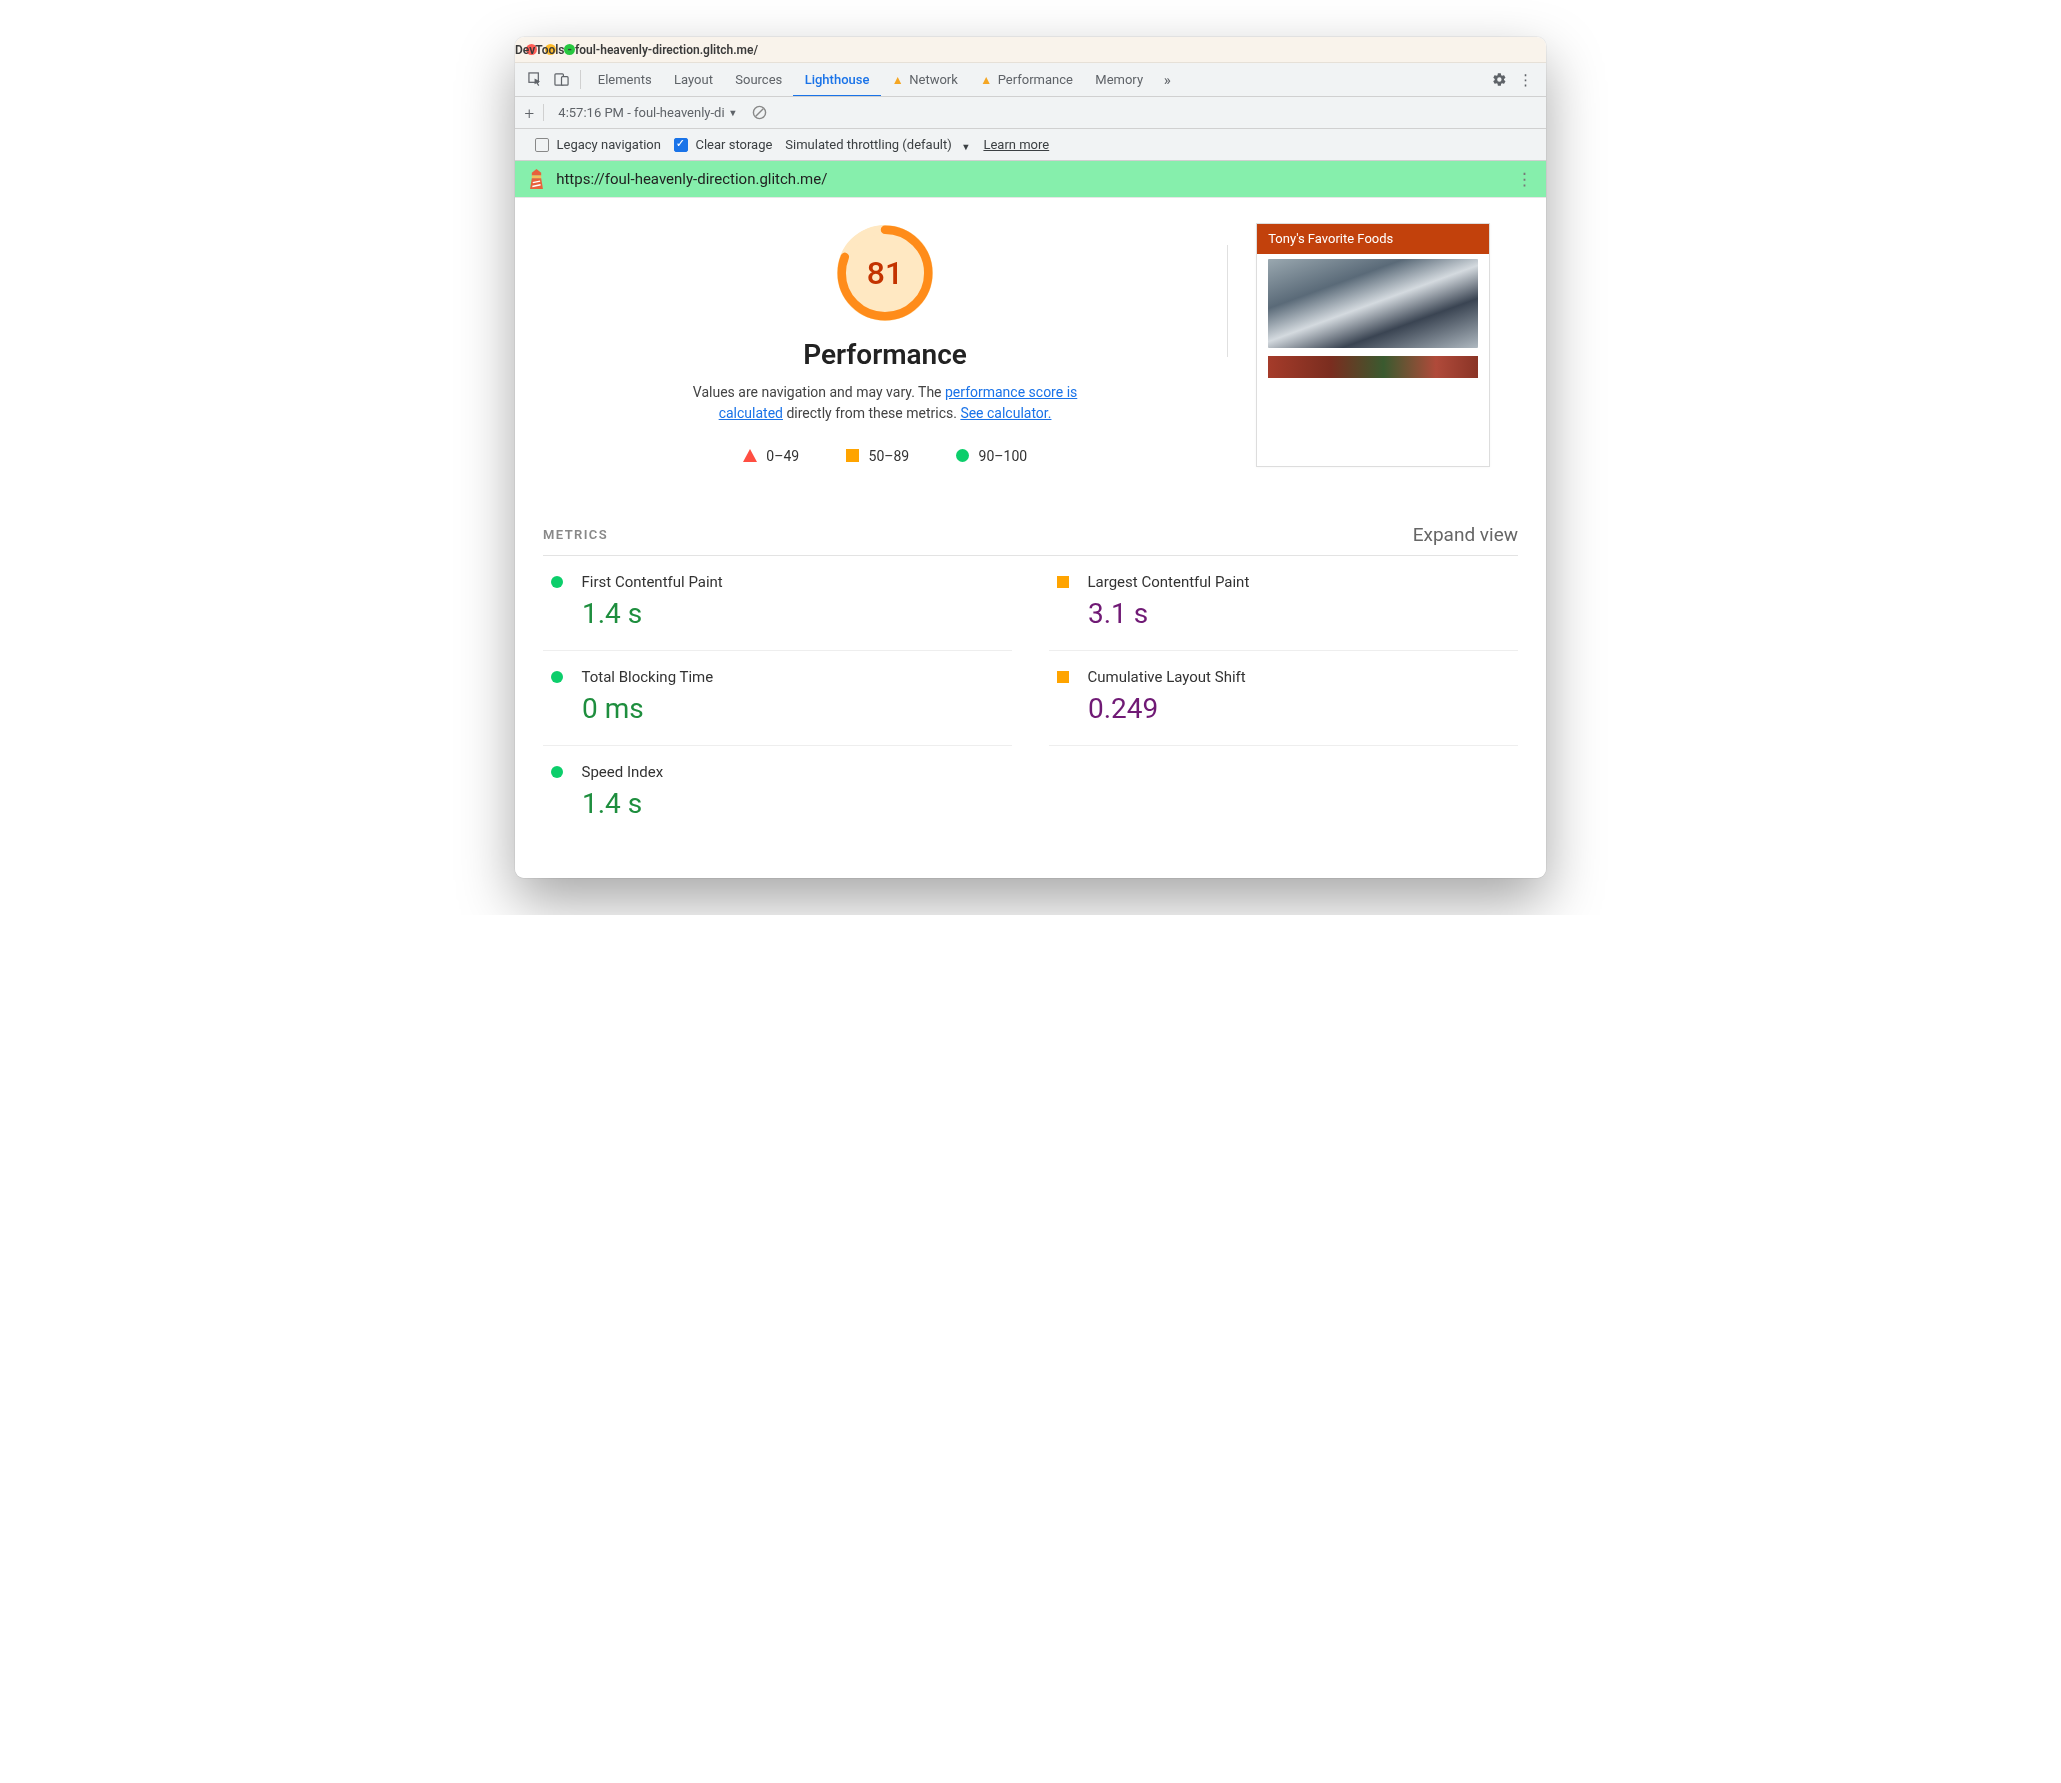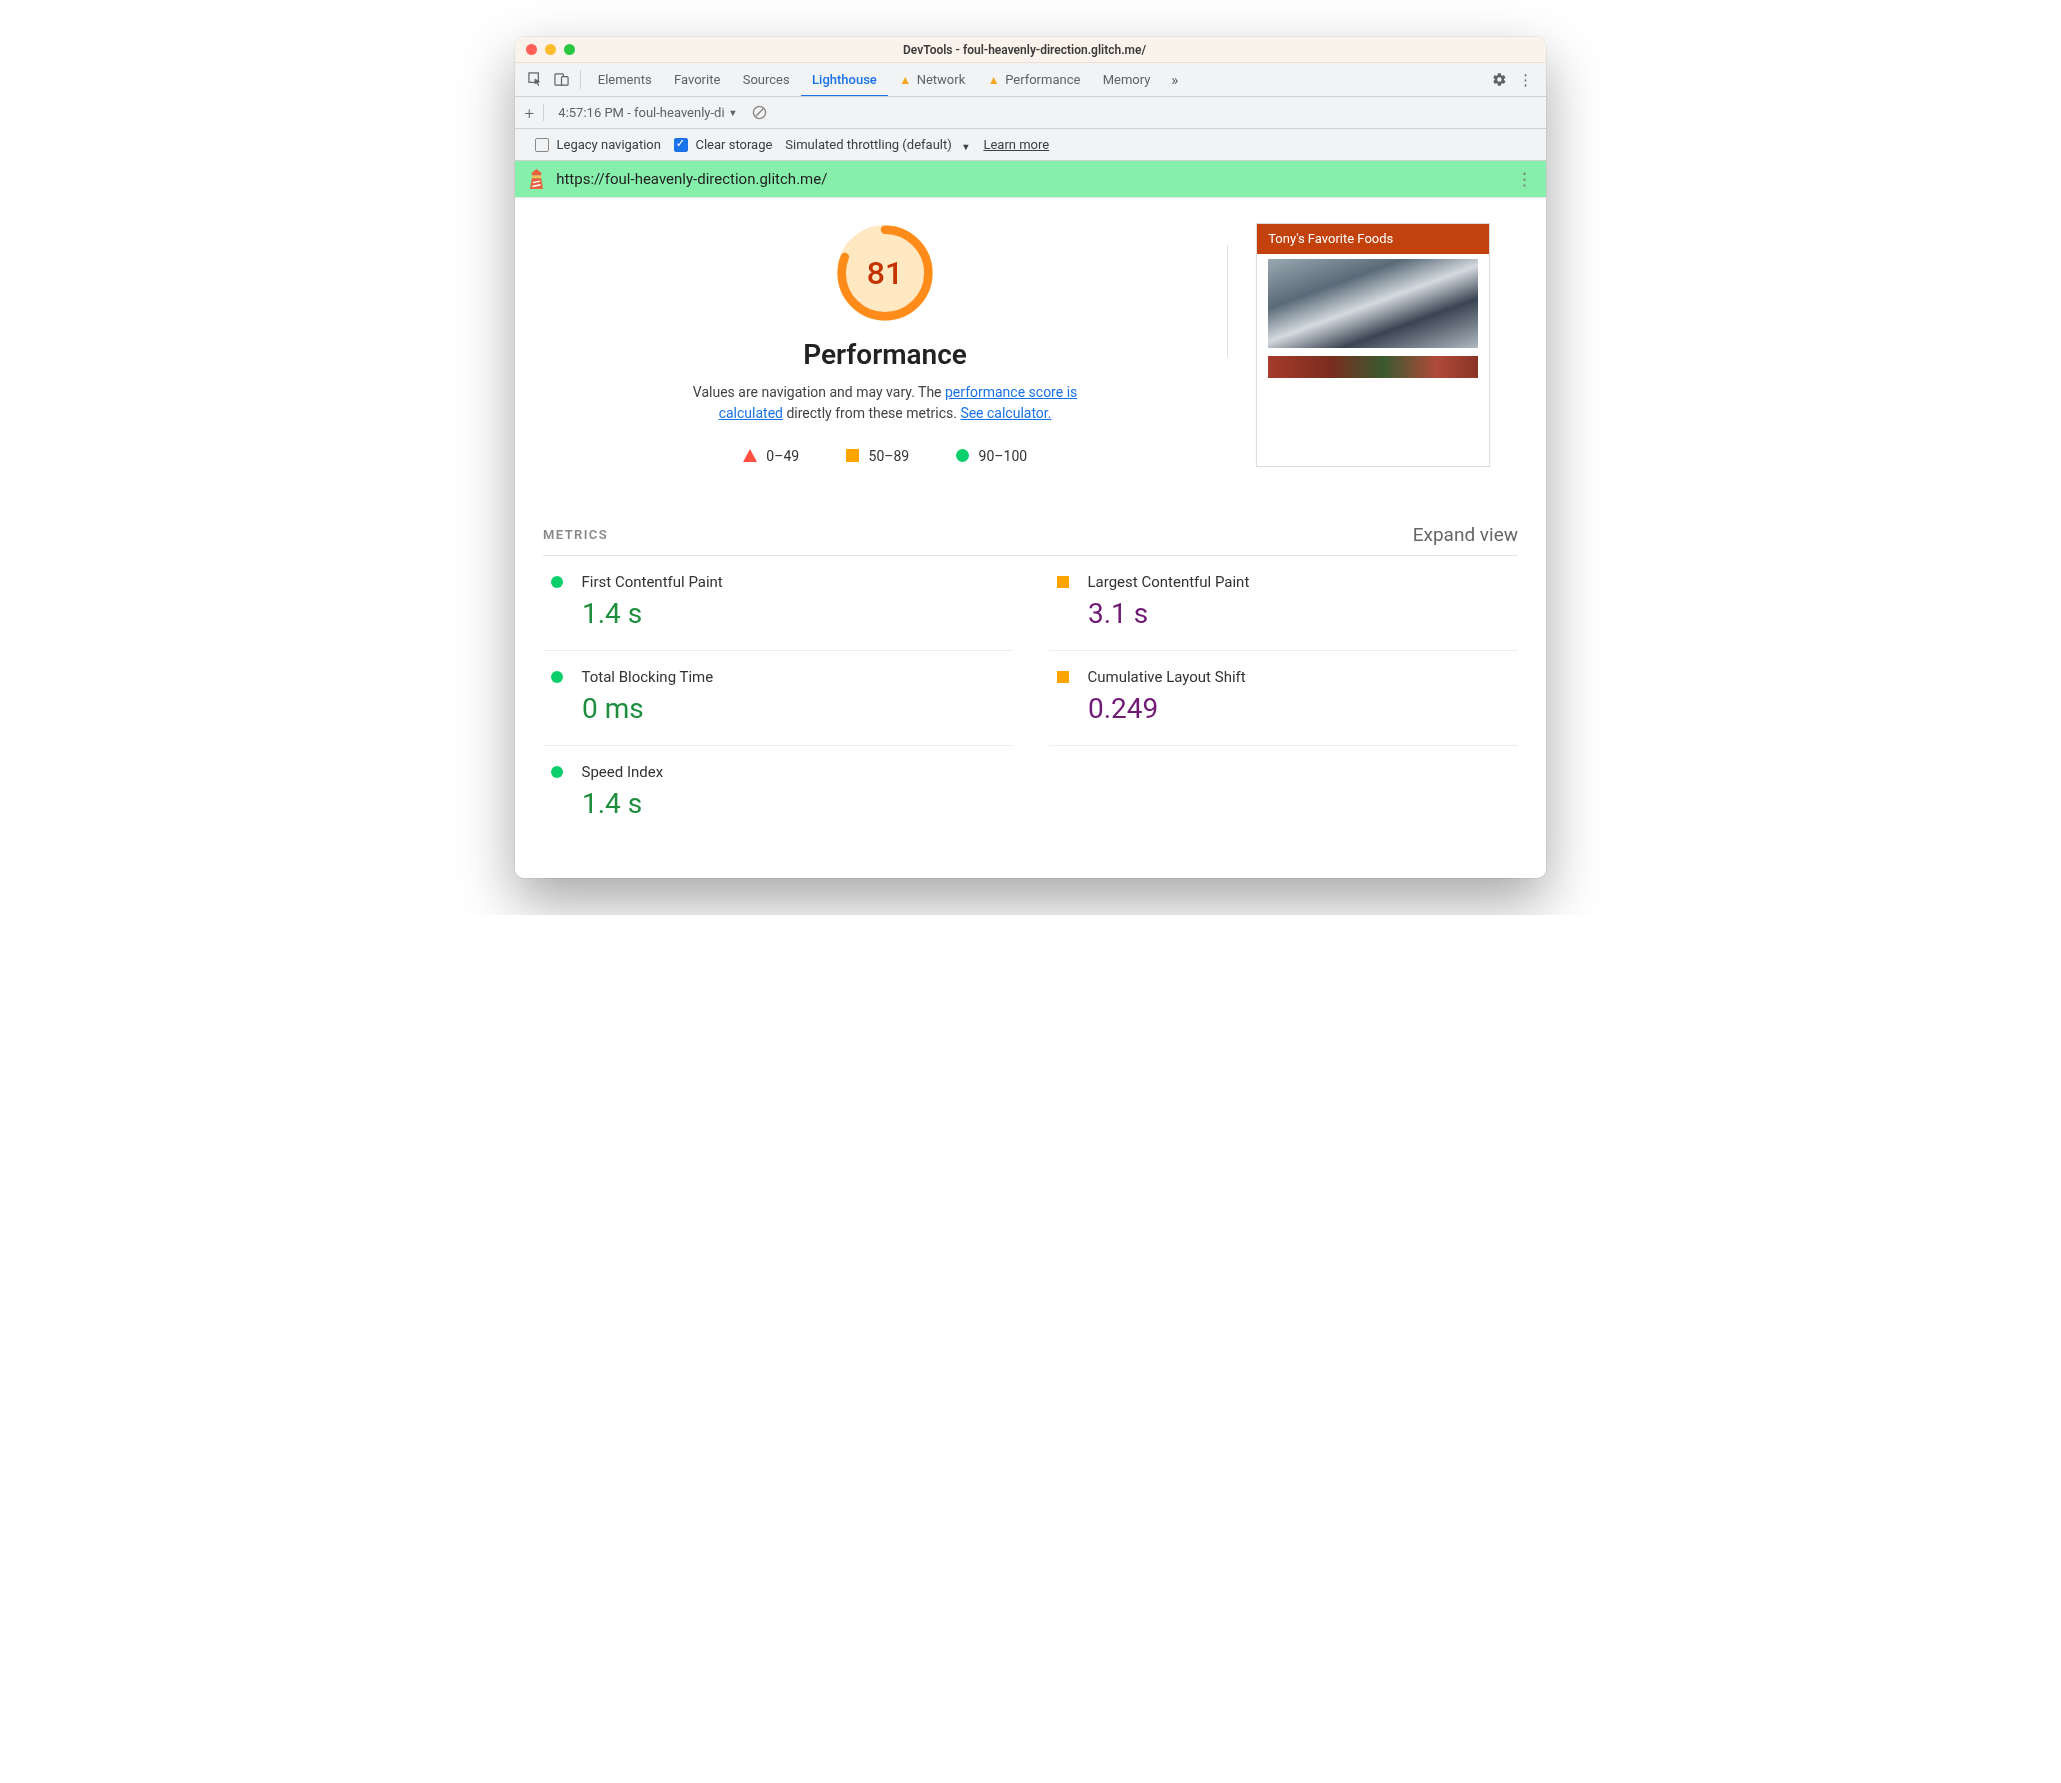--- a/index.html
+++ b/index.html
@@ -22,21 +22,21 @@
     height: 26px;
     background: #f9f3eb;
     display: flex;
     align-items: center;
     position: relative;
     border-bottom: 0.9px solid #e6e0d7;
   }
   .traffic-lights { display:flex; gap:7.5px; padding-left:11.2px; }
   .tl { width:11.2px; height:11.2px; border-radius:50%; }
   .tl.red{background:#ff5f57;} .tl.yellow{background:#febc2e;} .tl.green{background:#28c840;}
-  .title { position:absolute; left:0; right:12px; text-align:center; font-size:12px; font-weight:600; color:#3a3a3a; }
+  .title { position:absolute; left:0; right:12px; text-align:left; font-size:12px; font-weight:600; color:#3a3a3a; }
   
   .tabbar {
     height:34px; background:#f1f3f4; border-bottom:0.9px solid #d0d0d0;
     display:flex; align-items:center; padding:0 7.5px; gap:0; font-size:13px; color:#5f6368;
   }
   .tabbar .icon-btn { width:26px; height:26px; display:flex; align-items:center; justify-content:center; border-radius:3.7px; cursor:pointer;}
   .tabbar .sep { width:0.9px; height:19px; background:#d0d0d0; margin:0 5.6px;}
   .tab { padding:0 11.2px; height:100%; display:flex; align-items:center; cursor:pointer; gap:5.6px;}
   .tab.active { color:#1a73e8; border-bottom:1.9px solid #1a73e8; font-weight:500;}
   .warn-triangle { color:#f5a623; font-size:12px;}
@@ -140,21 +140,21 @@
       <svg width="15" height="15" viewBox="0 0 16 16">
           <rect x="1" y="2" width="9" height="12" rx="1" fill="none" stroke="#5f6368" stroke-width="1.3"></rect>
           <rect x="8" y="5" width="7" height="9" rx="1" fill="#f1f3f4" stroke="#5f6368" stroke-width="1.3"></rect>
         </svg>
     </div>
     <div class="sep"></div>
     <div class="tab">
         <span>Elements</span>
       </div>
     <div class="tab">
-        <span>Favorite</span>
+        <span>Layout</span>
       </div>
     <div class="tab">
         <span>Sources</span>
       </div>
     <div class="tab active">
         <span>Lighthouse</span>
       </div>
     <div class="tab">
         <span class="warn-triangle">▲</span>
         <span>Network</span>

